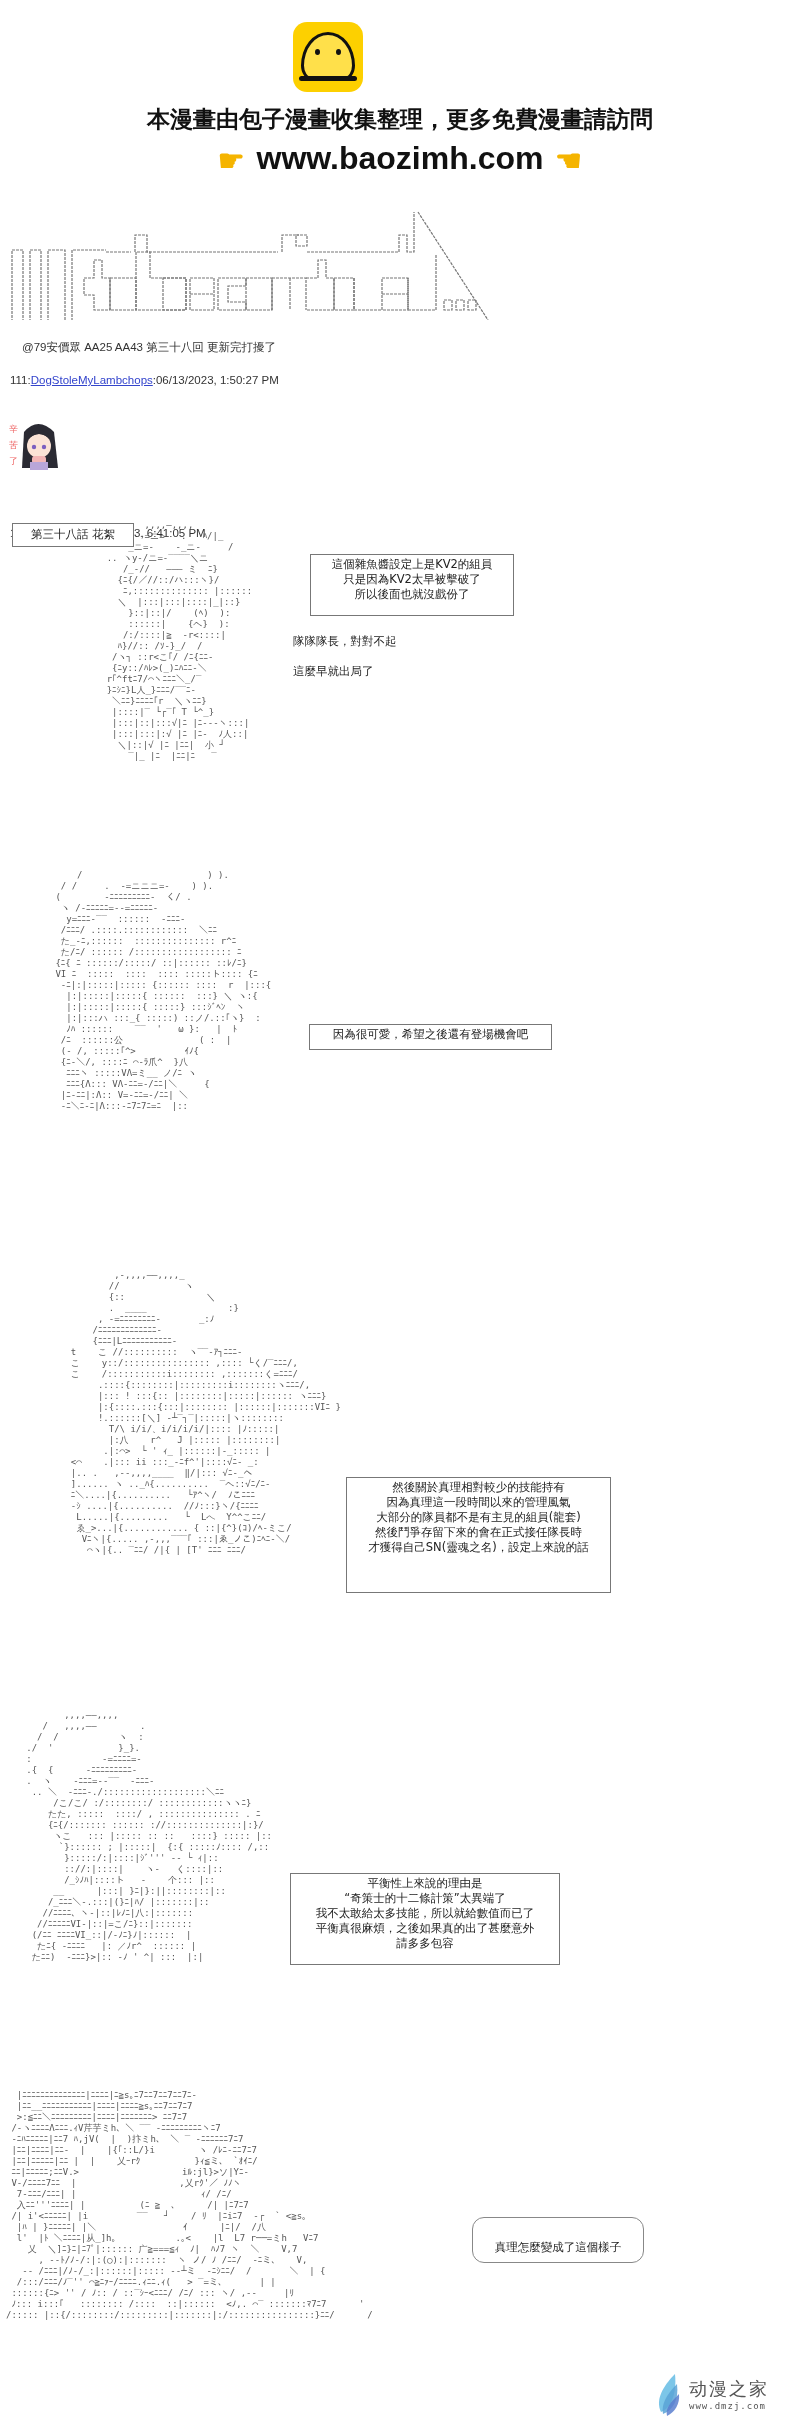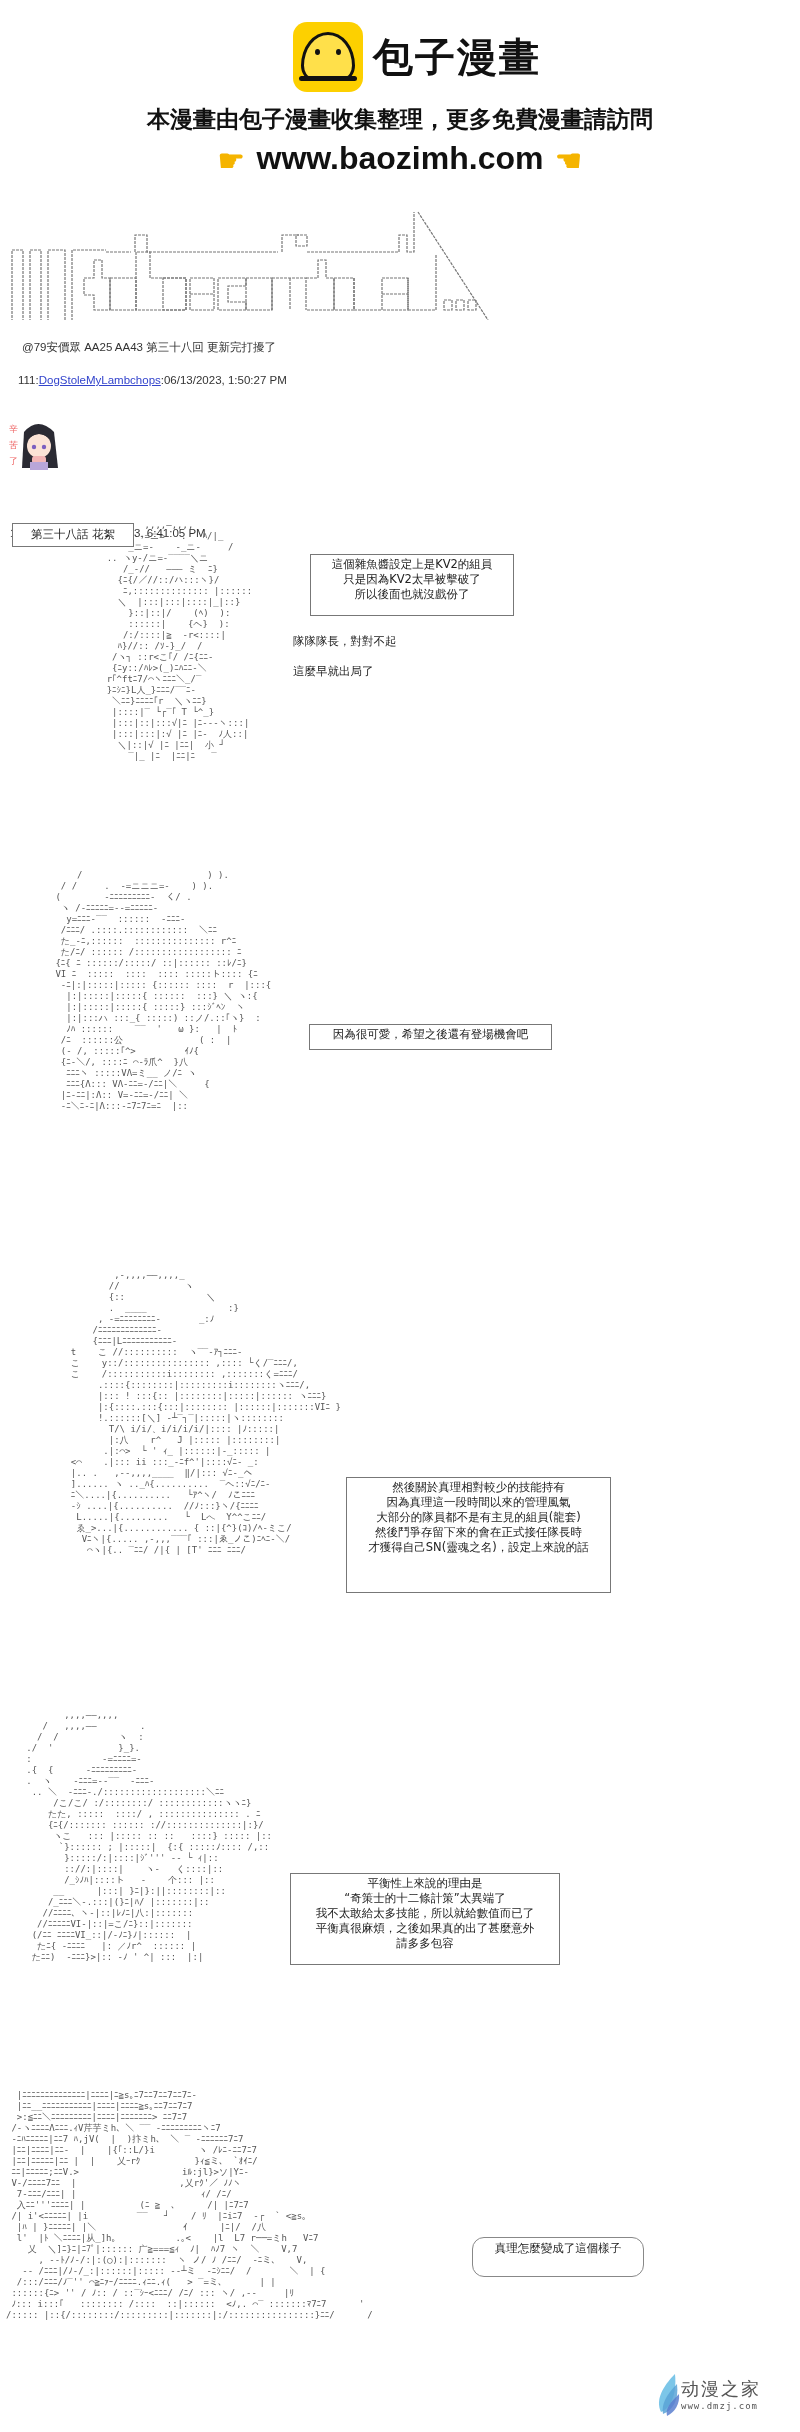--- a/index.html
+++ b/index.html
@@ -39,36 +39,35 @@
   .plain { position: absolute; font-family: "DejaVu Sans", sans-serif; font-size: 11.5px; color: #222; white-space: nowrap; }
   .rounded { border-radius: 12px; border-color: #888; }
 
   
   .aa { position: absolute; font-family: "DejaVu Sans Mono", monospace; font-size: 9px; line-height: 11px;
     color: #555; white-space: pre; overflow: hidden; }
 
   
   .wm { position: absolute; left: 655px; top: 2372px; display: flex; align-items: center; }
   .wm-leaf { width: 26px; height: 44px; position: relative; }
-  .wm-text { }
+  .wm-text { margin-left: 8px; }
   .wm-title { font-size: 18px; color: #555; letter-spacing: 2px; }
   .wm-url { font-size: 9px; color: #555; font-family: "DejaVu Sans Mono", monospace; letter-spacing: 1px; }
 </style>
 </head>
 <body>
 
 <div class="banner">
   <div class="logo-row">
     <div class="logo-icon">
       <div class="bun"></div>
       <div class="eye" style="left:22px"></div>
       <div class="eye" style="left:43px"></div>
       <div class="plate"></div>
     </div>
-    <span class="logo-text">包子漫畫</span>
   </div>
   <div class="banner-line1">本漫畫由包子漫畫收集整理，更多免費漫畫請訪問</div>
   <div class="banner-line2">
     <span class="hand">☛</span><span>www.baozimh.com</span><span class="hand" style="transform:scaleX(-1);display:inline-block">☛</span>
   </div>
 </div>
 
 <div class="tbc">
   <svg viewBox="0 0 760 120">
     <g fill="none" stroke="#777" stroke-width="1.2" stroke-dasharray="3 1">
@@ -101,21 +100,21 @@
       <path d="M402 78 V110 H430 V55"></path>
       <rect x="438" y="100" width="8" height="10"></rect>
       <rect x="450" y="100" width="8" height="10"></rect>
       <rect x="462" y="100" width="8" height="10"></rect>
     </g>
   </svg>
 </div>
 
 <div class="line" style="left:22px; top:340px;">@79安價眾 AA25 AA43 第三十八回 更新完打擾了</div>
 
-<div class="line" style="left:10px; top:374px;margin-left:8px;">
+<div class="line" style="left:10px; top:374px;">
   <span>111:</span><span class="link">DogStoleMyLambchops</span><span>:06/13/2023, 1:50:27 PM</span>
 </div>
 
 <div class="sticker">
   <svg viewBox="0 0 55 55" width="55" height="55">
     <text x="1" y="14" font-size="9" fill="#e66" font-family="DejaVu Sans, sans-serif">辛</text>
     <text x="1" y="30" font-size="9" fill="#e66" font-family="DejaVu Sans, sans-serif">苦</text>
     <text x="1" y="46" font-size="9" fill="#e66" font-family="DejaVu Sans, sans-serif">了</text>
     <path d="M16 14 Q30 -2 46 14 L50 50 L14 50 Z" fill="#2a2a33"></path>
     <ellipse cx="31" cy="28" rx="12" ry="12" fill="#fbe3d6"></ellipse>
@@ -270,21 +269,21 @@
  /| i'&lt;ﾆﾆﾆﾆﾆ| |i         ‾‾   ┘    / ﾘ  |ﾆiﾆ7  -┌  ` &lt;≧s｡
   |ﾊ | }ﾆﾆﾆﾆﾆ| |＼                ｲ      |ﾆ|/  /八
   l'  |ﾄ ＼ﾆﾆﾆﾆ|从_]h｡           .｡&lt;    |l  L7 r──=ミh   Vﾆ7
     乂  ＼]ﾆ}ﾆ|ﾆ7ﾟ|:::::: 广≧===≦ｨ  ﾉ|  ﾊﾉ7 ヽ  ＼    V,7
       , --ﾄ/ﾉ-/:|:(◯):|:::::::  ヽ ノ/ ﾉ /ﾆﾆ/  -ﾆミ、   V,
    -- /ﾆﾆﾆ|/ﾉ-/_:|::::::|::::: --┴ミ  -ﾆｼﾆﾆ/  /       ＼  | {
   /:::/ﾆﾆﾆ/ﾉ‾'' ⌒≧ﾆｧｰ/ﾆﾆﾆﾆ.ｨﾆﾆ.ｨ(   &gt; ‾=ミ、      | |
  ::::::{ﾆ&gt; '' / ﾉ:: / ::‾ｼｰ&lt;ﾆﾆﾆ/ /ﾆ/ ::: ヽ/ ,--     |ﾘ
  ﾉ::: i:::｢   :::::::: /::::  ::|::::::  &lt;ﾉ,. ⌒‾ :::::::ﾏ7ﾆ7      '
 /::::: |::{/::::::::/:::::::::|:::::::|:/::::::::::::::::}ﾆﾆ/      /</pre>
-<div class="box rounded" style="left:472px; top:2217px; width:172px; height:40px; padding:3px 10px;margin-top:20px;">
+<div class="box rounded" style="left:472px; top:2217px; width:172px; height:40px; padding:22px 10px;">
   <div>真理怎麼變成了這個樣子</div>
 </div>
 
 <div class="wm">
   <div class="wm-leaf">
     <svg viewBox="0 0 26 44" width="26" height="44">
       <path d="M20 2 C 8 14, 0 28, 6 40 C 16 36, 22 22, 20 2 Z" fill="#7cc6e8"></path>
       <path d="M22 12 C 12 22, 6 32, 8 42 C 18 38, 24 28, 22 12 Z" fill="#5aa3d6" opacity="0.85"></path>
       <path d="M24 22 C 16 30, 10 36, 12 44 C 20 40, 25 32, 24 22 Z" fill="#5b7fcf" opacity="0.85"></path>
     </svg>

